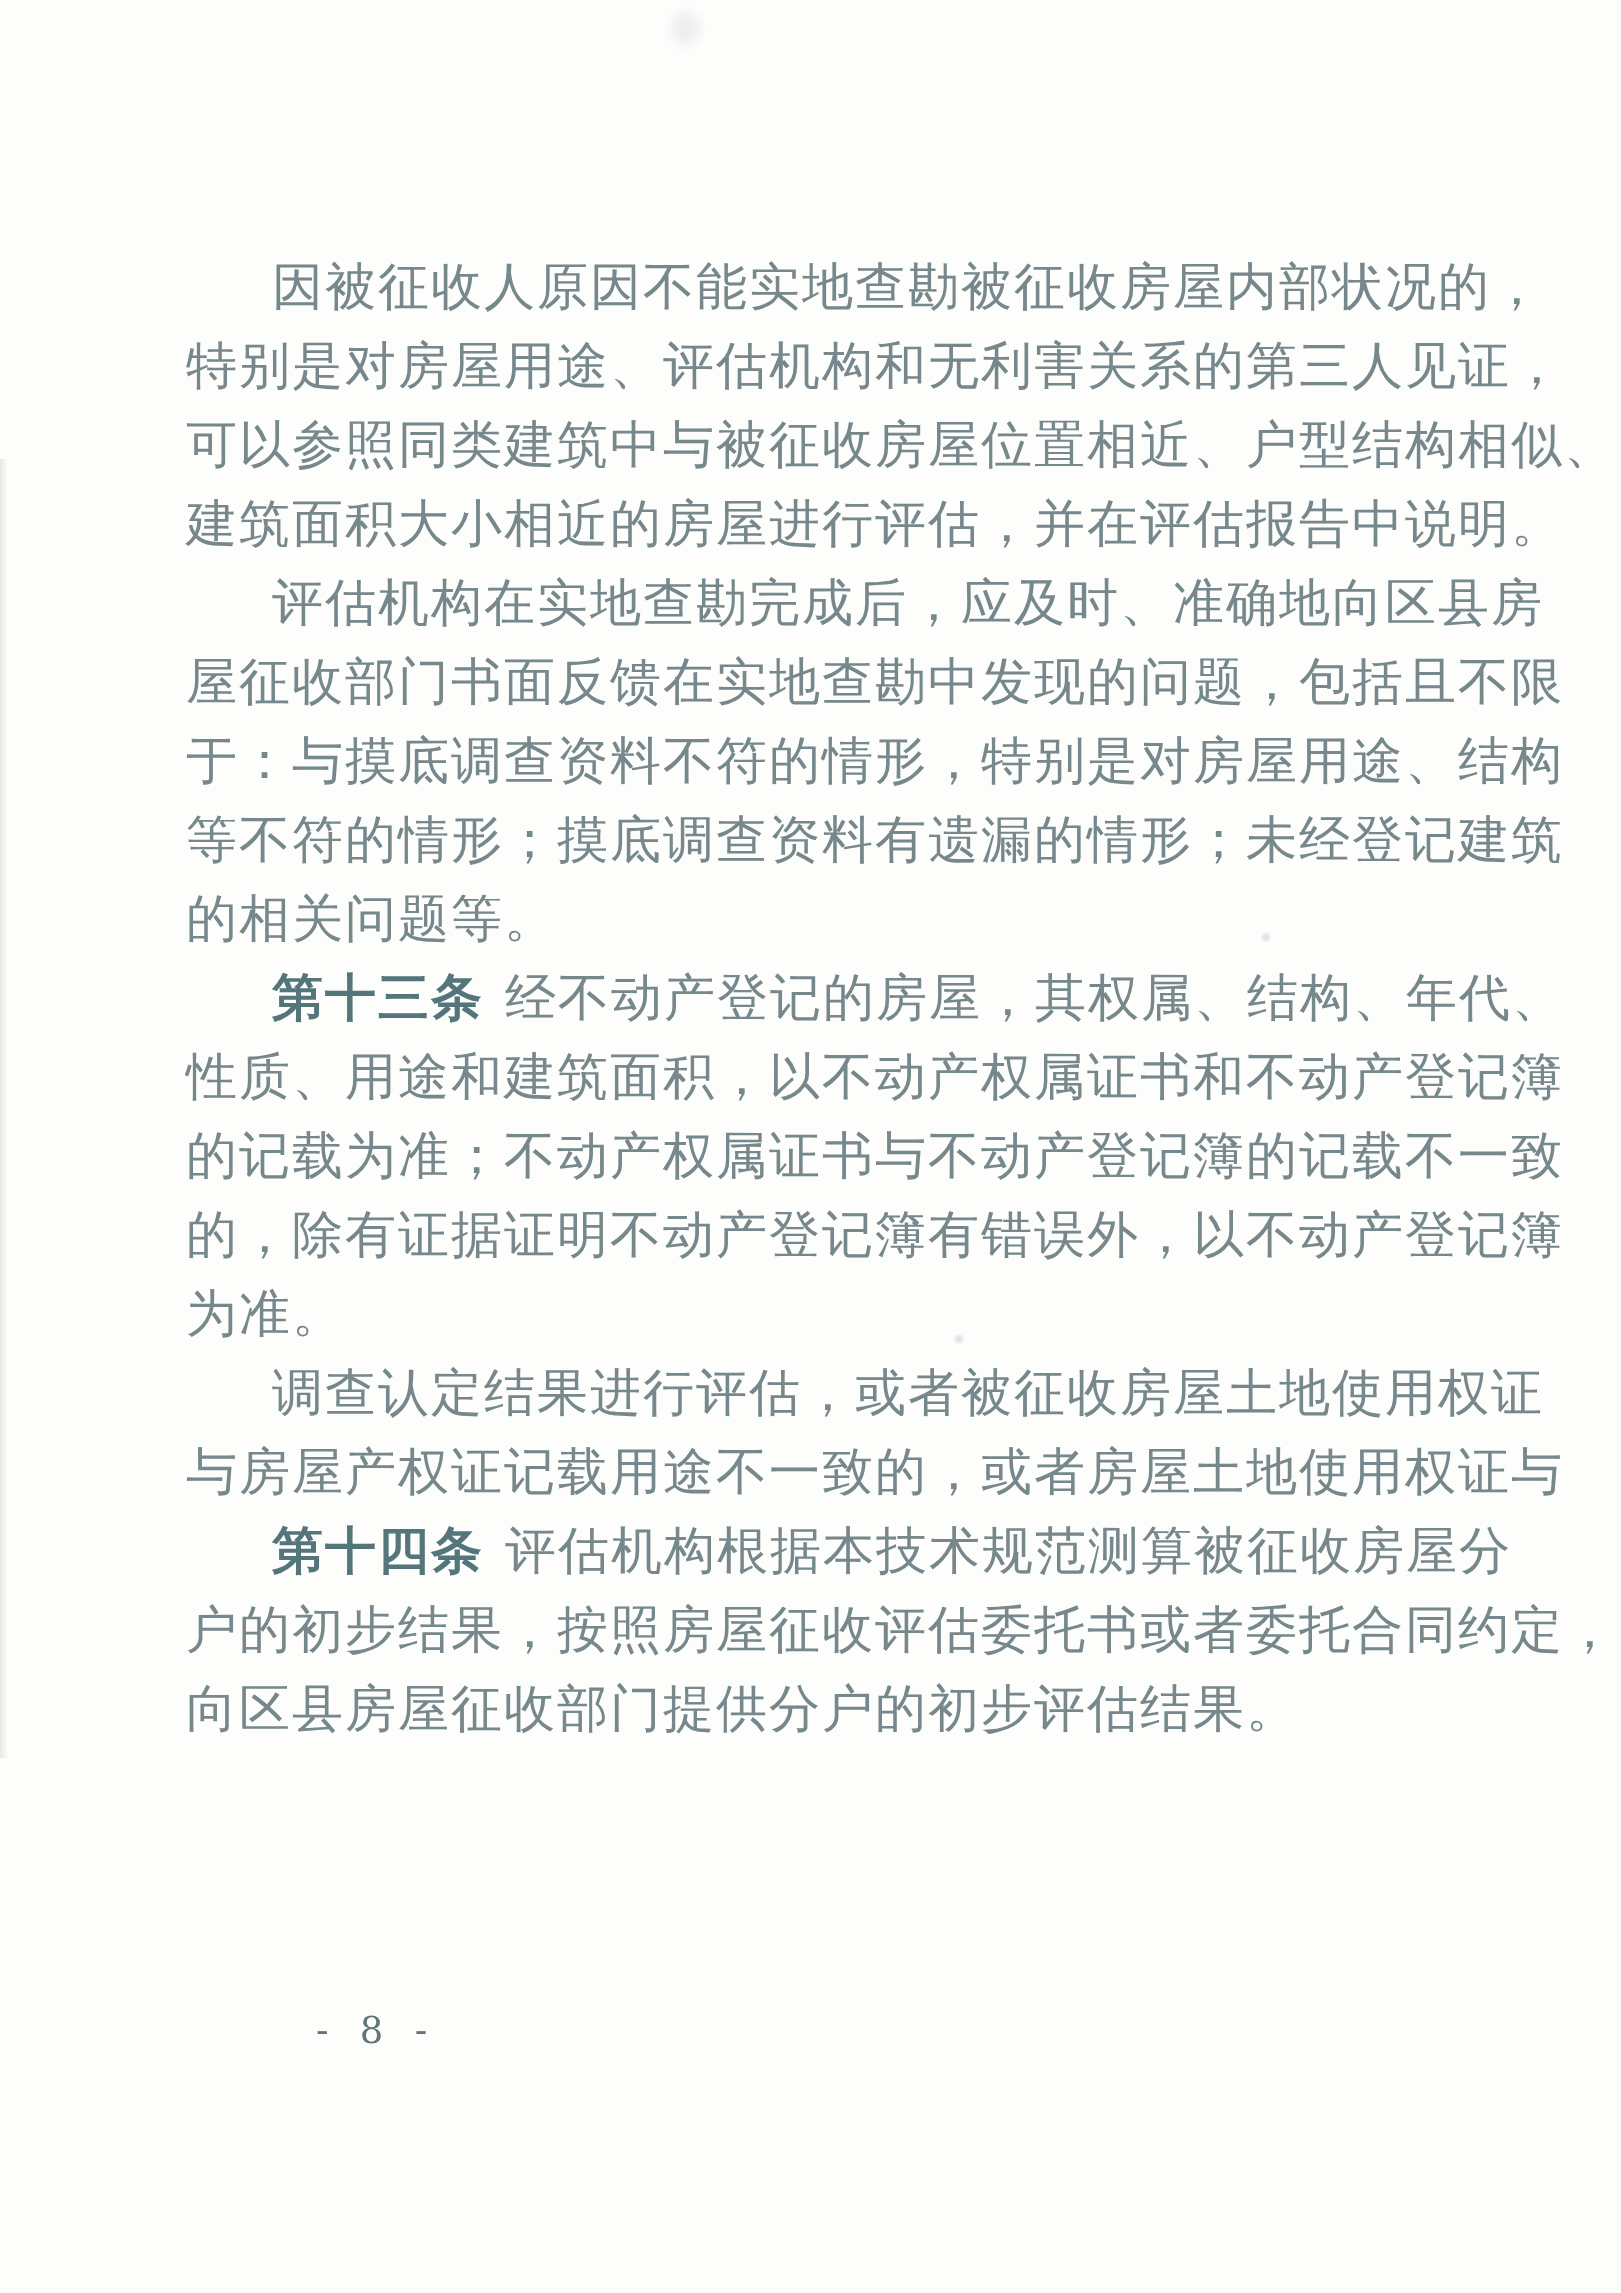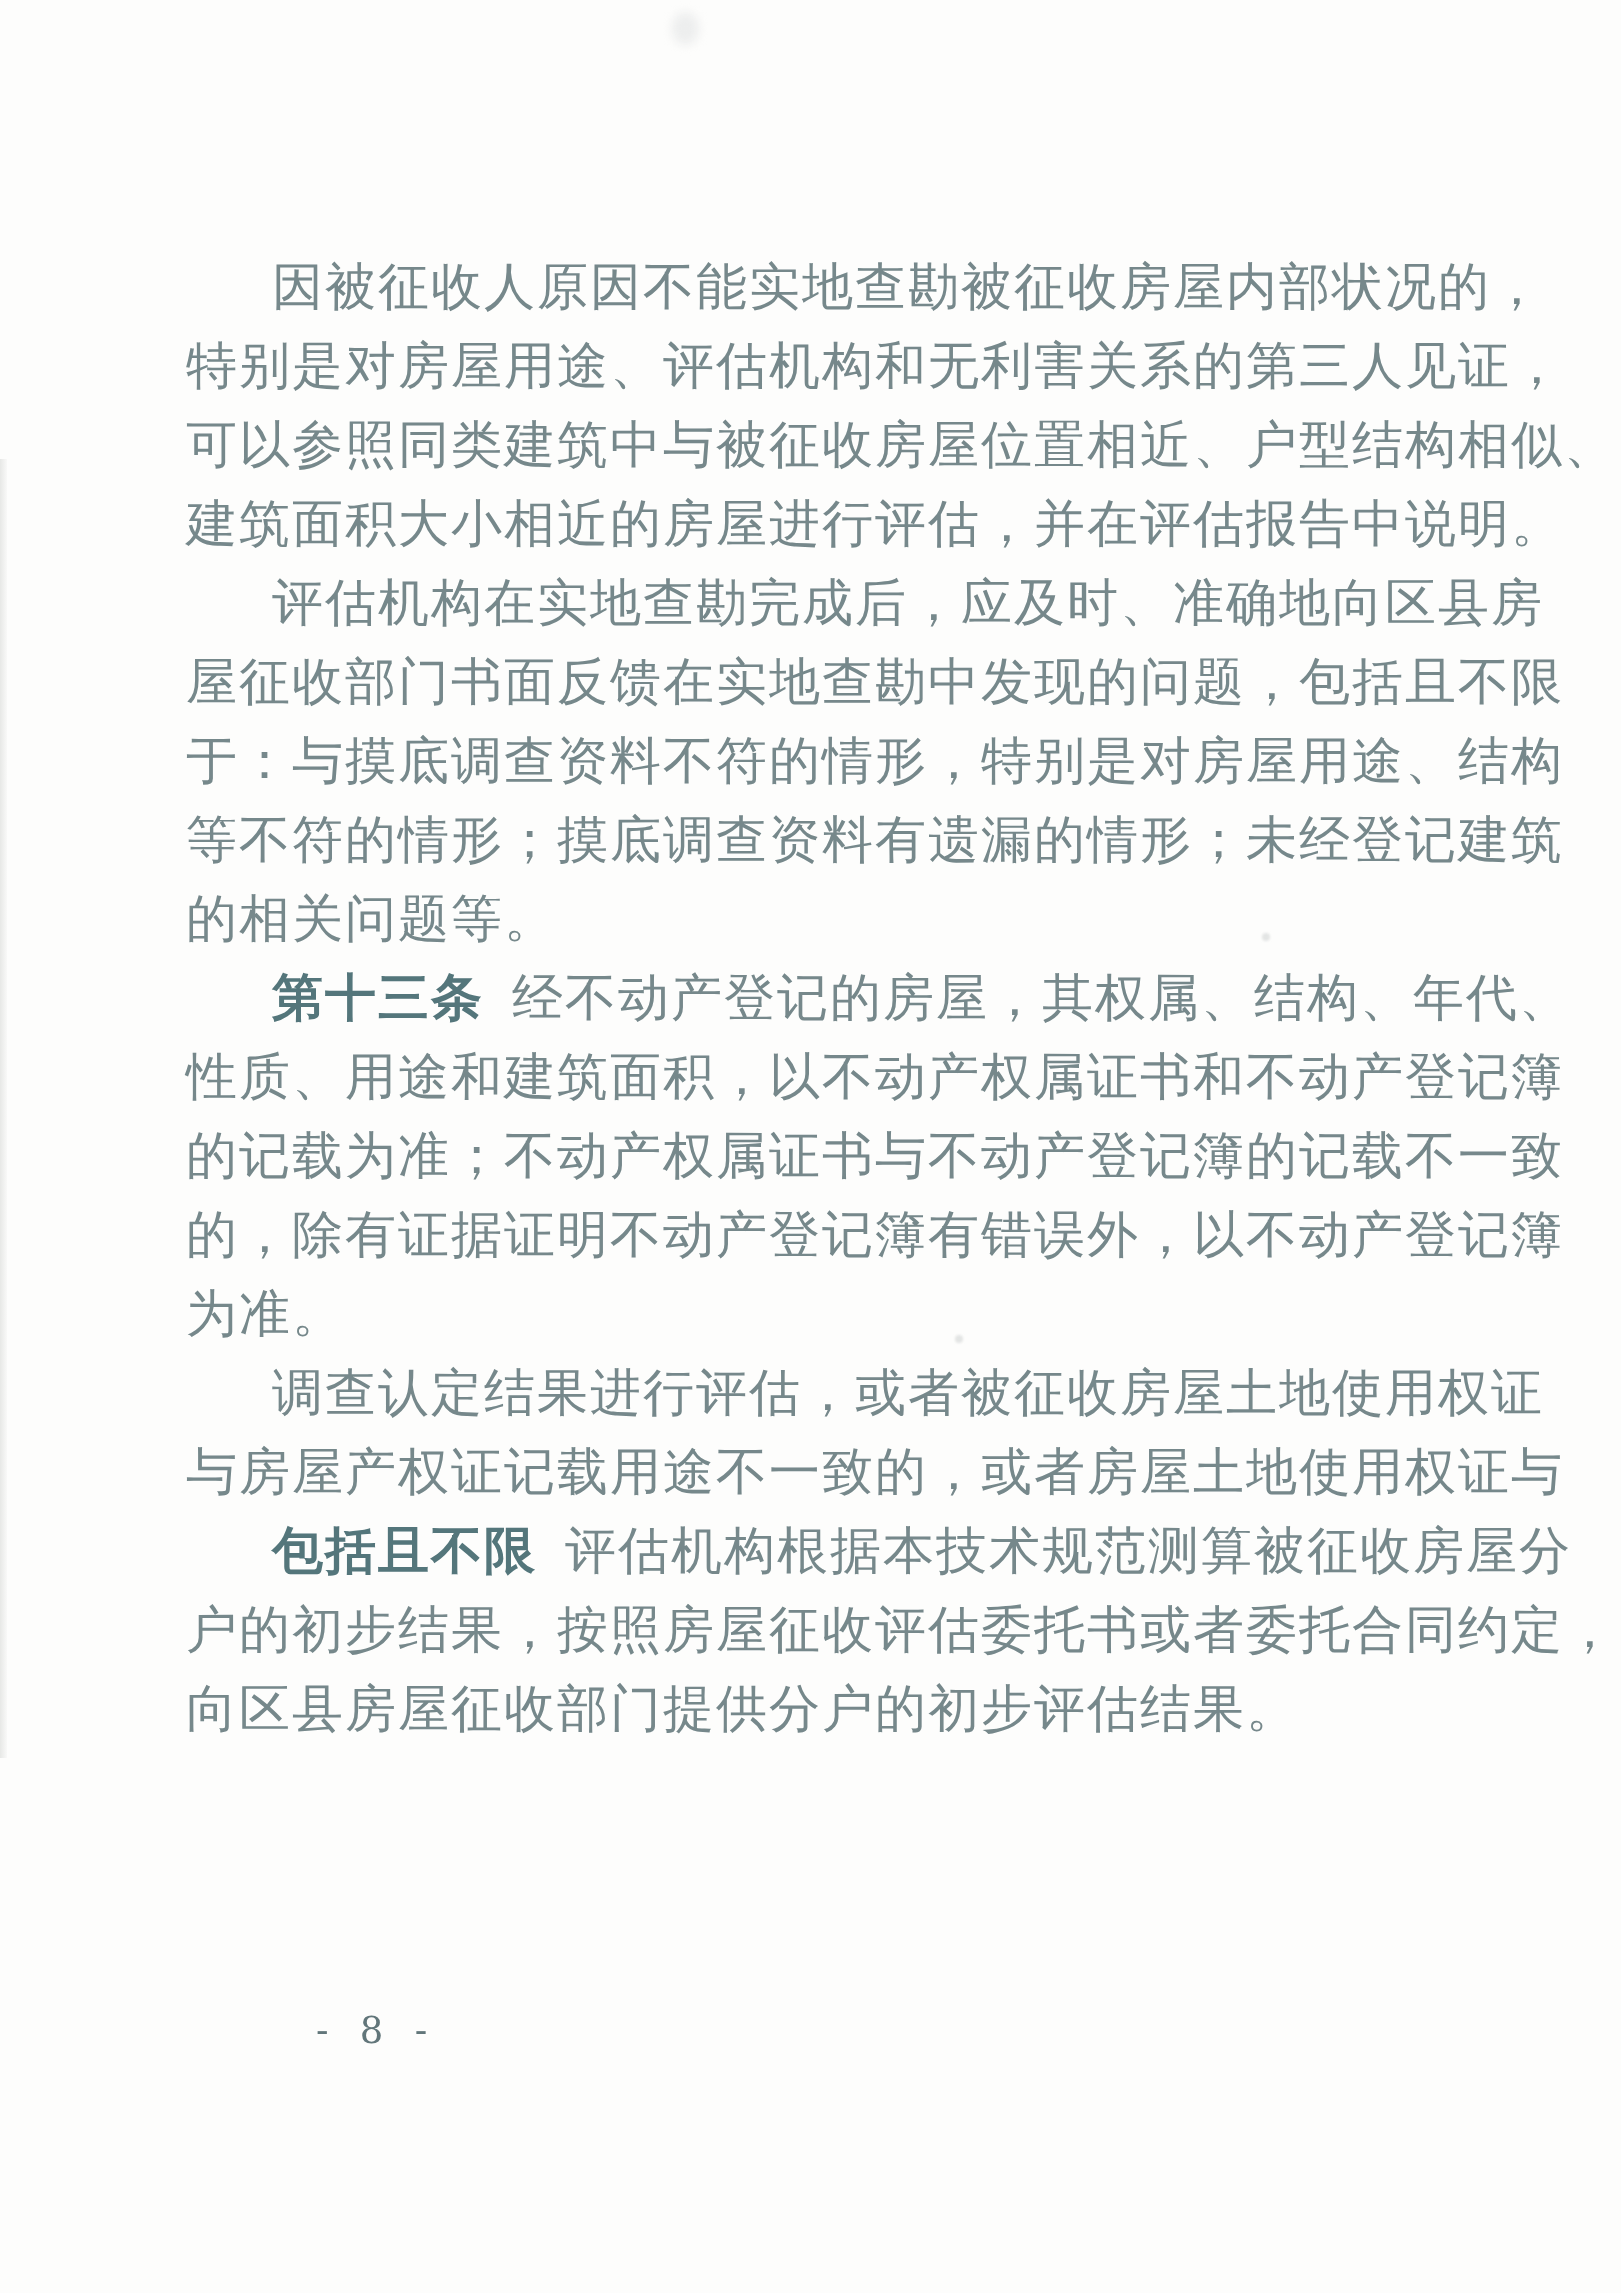--- a/index.html
+++ b/index.html
@@ -23,21 +23,21 @@
     white-space:nowrap;
     text-align:justify;
     
     text-align-last:justify;
   }
   .line.last{ text-align-last:left; }
   .line.indent{ text-indent:86px; }
   .head{
     font-weight:700;
     color:#54767b;
-    margin-right:28px;
+    margin-right:21px;
     font-family:"DejaVu Sans","Liberation Sans",sans-serif;
   }
   .page-num{
     position:absolute;
     left:316px;top:2009px;
     font-size:37px;
     color:#62767a;
     letter-spacing:9.8px;
     font-family:"DejaVu Serif","Liberation Serif",serif;
   }
@@ -81,20 +81,20 @@
       <div class="line">于：与摸底调查资料不符的情形，特别是对房屋用途、结构</div>
       <div class="line">等不符的情形；摸底调查资料有遗漏的情形；未经登记建筑</div>
       <div class="line last">的相关问题等。</div>
       <div class="line indent"><span class="head">第十三条</span>经不动产登记的房屋，其权属、结构、年代、</div>
       <div class="line">性质、用途和建筑面积，以不动产权属证书和不动产登记簿</div>
       <div class="line">的记载为准；不动产权属证书与不动产登记簿的记载不一致</div>
       <div class="line">的，除有证据证明不动产登记簿有错误外，以不动产登记簿</div>
       <div class="line last">为准。</div>
       <div class="line indent">调查认定结果进行评估，或者被征收房屋土地使用权证</div>
       <div class="line">与房屋产权证记载用途不一致的，或者房屋土地使用权证与</div>
-      <div class="line indent"><span class="head">包括且不限</span>评估机构根据本技术规范测算被征收房屋分</div>
+      <div class="line indent"><span class="head">第十四条</span>评估机构根据本技术规范测算被征收房屋分</div>
       <div class="line">户的初步结果，按照房屋征收评估委托书或者委托合同约定，</div>
       <div class="line last">向区县房屋征收部门提供分户的初步评估结果。</div>
     </div>
 
   <div class="page-num">- 8 -</div>
 </div>
 
 
 </body></html>

